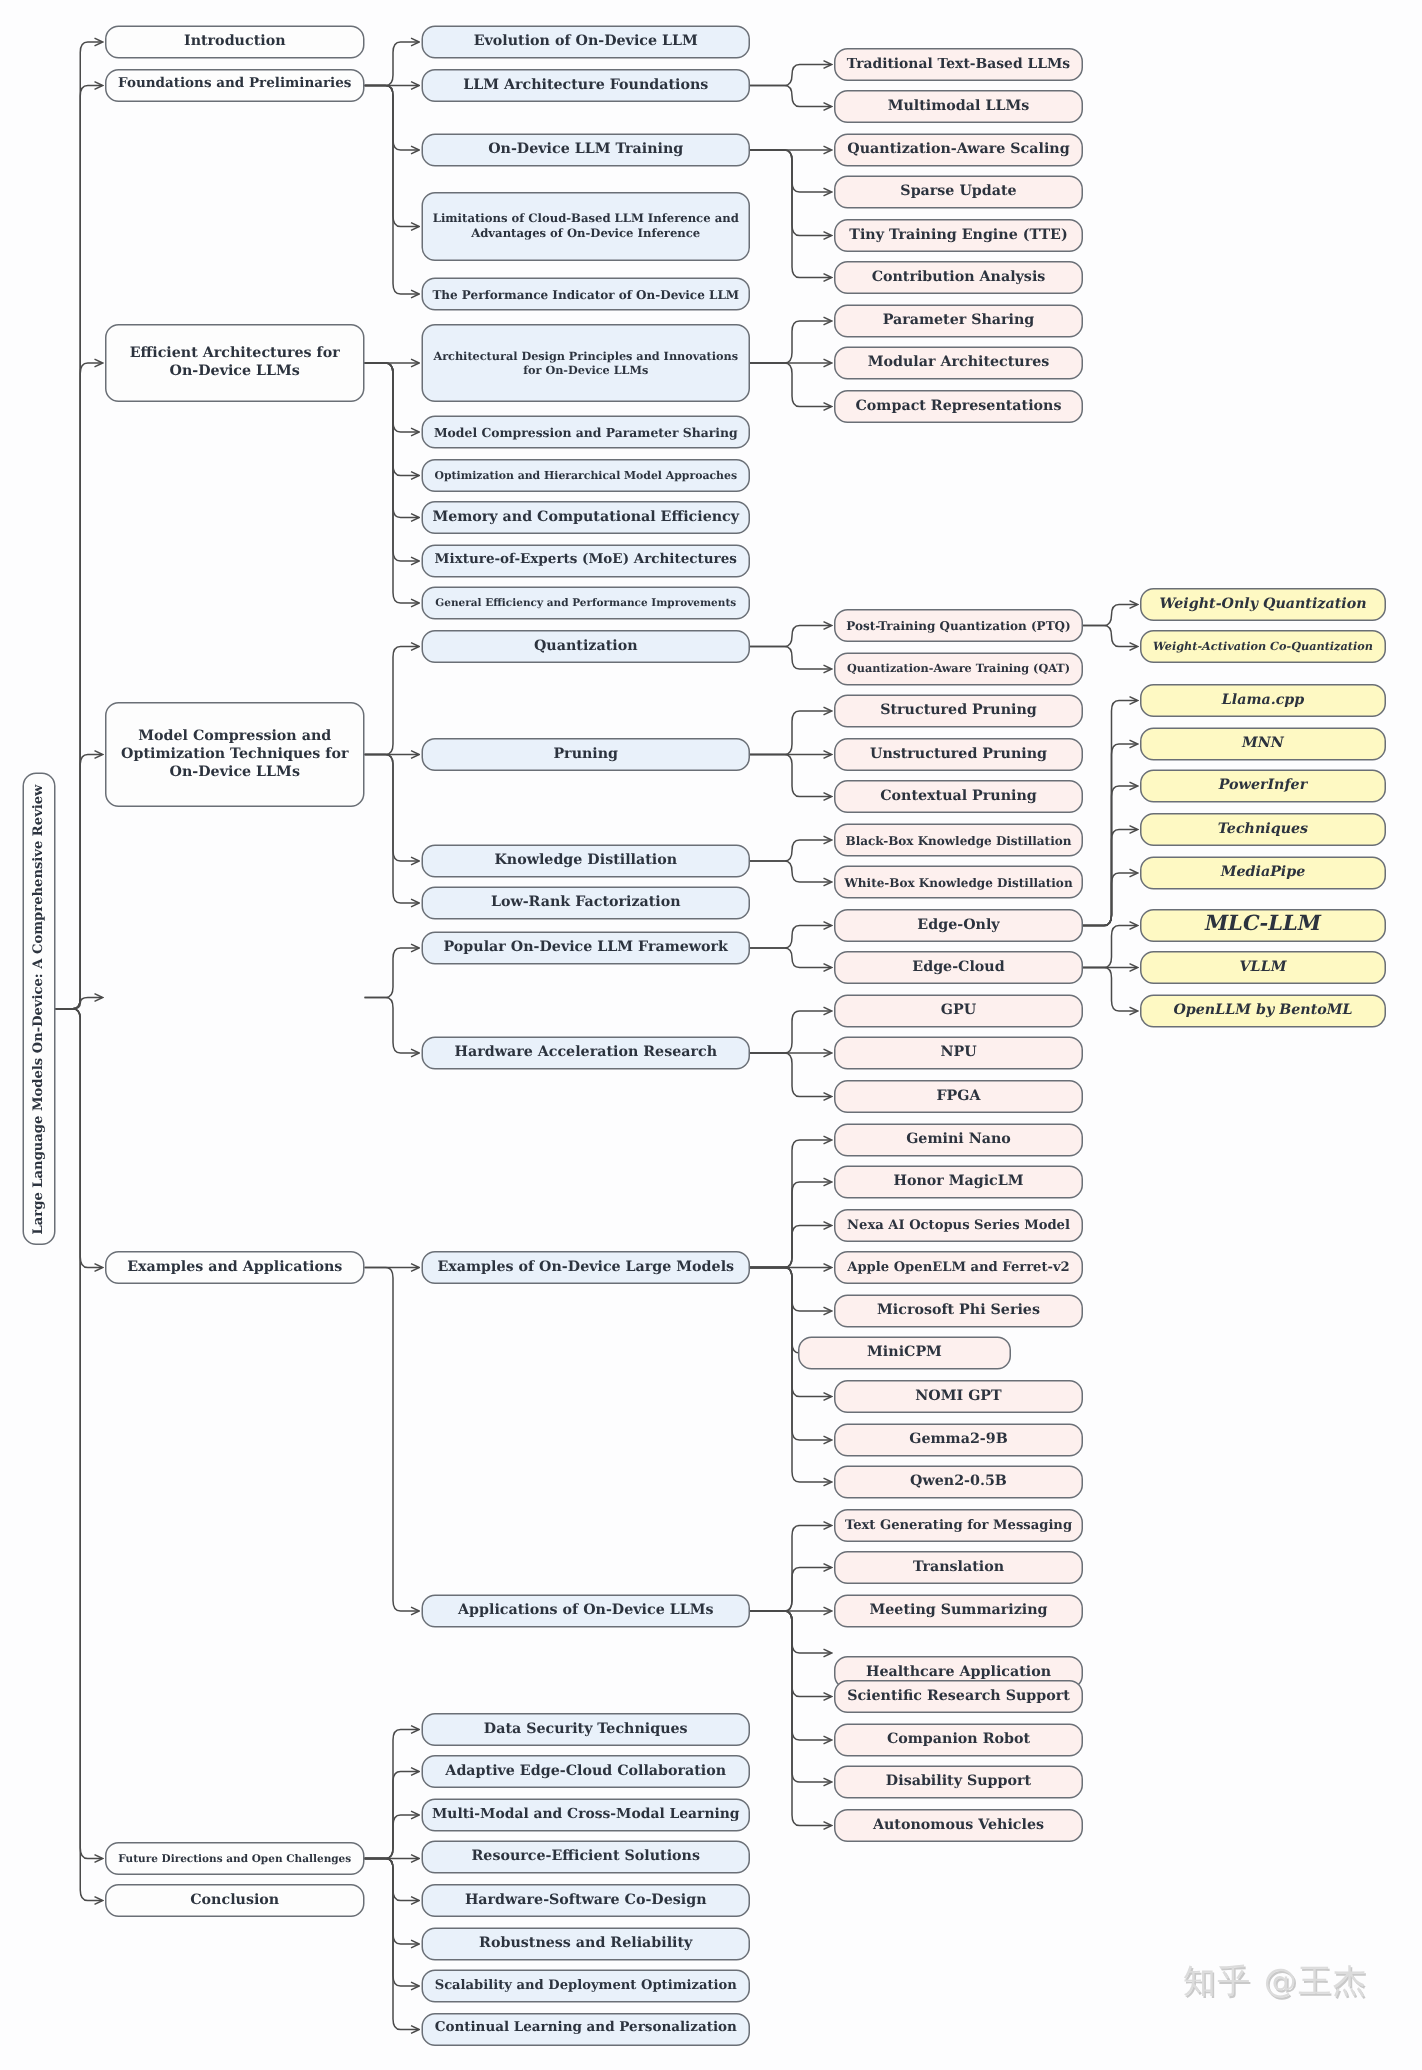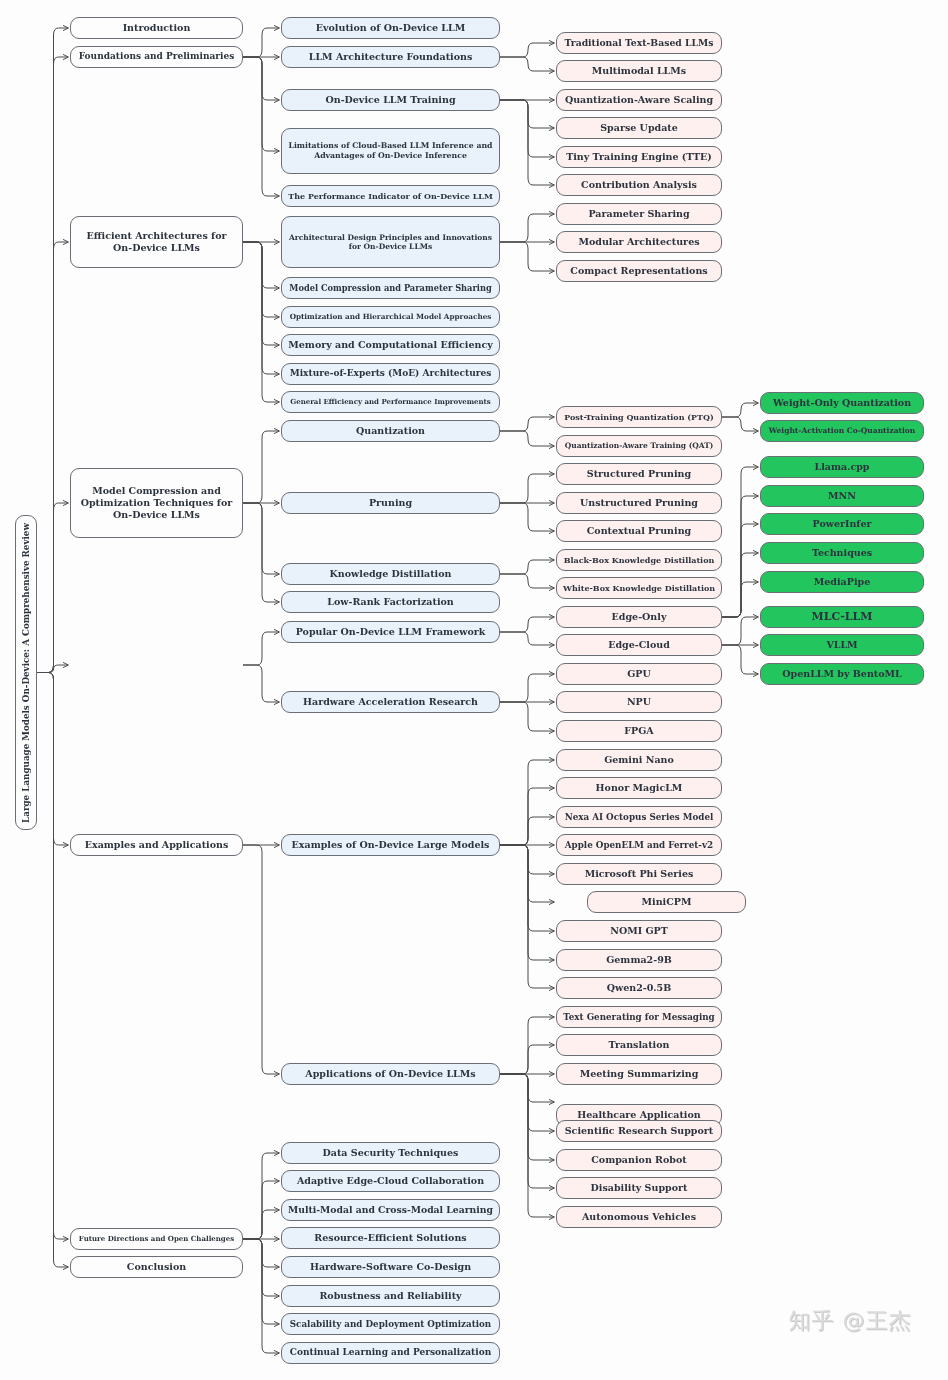--- a/index.html
+++ b/index.html
@@ -5,21 +5,21 @@
   html,body{margin:0;padding:0;background:#ffffff;}
   #stage{position:relative;width:948px;height:1380px;background:#fdfdfe;
          font-family:"DejaVu Serif",serif;overflow:hidden;}
   .node{position:absolute;display:flex;align-items:center;justify-content:center;
         border:1px solid #6a6f76;border-radius:9px;box-sizing:border-box;
         color:#2c333e;font-weight:bold;background:#fdfdfd;}
   .label{display:inline-block;white-space:pre-line;text-align:center;line-height:1.25;padding:0 3px;}
   .rot-label{display:inline-block;white-space:nowrap;transform:rotate(-90deg);}
   .lvl-2{background:#e9f1fa;}
   .lvl-3{background:#fdf0ee;}
-  .lvl-4{background:#22c55e;}
+  .lvl-4{background:#fef9c3;font-style:italic;}
   .connectors{position:absolute;left:0;top:0;}
   .watermark{position:absolute;left:760px;top:1306px;width:180px;text-align:center;
              font-size:22px;color:#dcdcdc;letter-spacing:1px;
              font-family:"DejaVu Sans",sans-serif;
              text-shadow:1px 1px 0 #c9c9c9;}
 </style>
 </head>
 <body>
 
 <div id="stage">
@@ -295,21 +295,21 @@
     </div>
     <div class="node lvl-3" style="left: 556px; top: 806px; width: 166px; height: 22px;">
       <span class="label" style="font-size: 8.75px;">Nexa AI Octopus Series Model</span>
     </div>
     <div class="node lvl-3" style="left: 556px; top: 834px; width: 166px; height: 22px;">
       <span class="label" style="font-size: 8.75px;">Apple OpenELM and Ferret-v2</span>
     </div>
     <div class="node lvl-3" style="left: 556px; top: 863px; width: 166px; height: 22px;">
       <span class="label" style="font-size: 9.5px;">Microsoft Phi Series</span>
     </div>
-    <div class="node lvl-3" style="left: 587px; top: 891px; width: 159px; height: 22px;">
+    <div class="node lvl-3" style="left: 532px; top: 891px; width: 142px; height: 22px;">
       <span class="label" style="font-size: 9.5px;">MiniCPM</span>
     </div>
     <div class="node lvl-3" style="left: 556px; top: 920px; width: 166px; height: 22px;">
       <span class="label" style="font-size: 9.5px;">NOMI GPT</span>
     </div>
     <div class="node lvl-3" style="left: 556px; top: 949px; width: 166px; height: 22px;">
       <span class="label" style="font-size: 9.5px;">Gemma2-9B</span>
     </div>
     <div class="node lvl-3" style="left: 556px; top: 977px; width: 166px; height: 22px;">
       <span class="label" style="font-size: 9.5px;">Qwen2-0.5B</span>
@@ -353,21 +353,21 @@
     <div class="node lvl-4" style="left: 760px; top: 513px; width: 164px; height: 22px;">
       <span class="label" style="font-size: 9.5px;">PowerInfer</span>
     </div>
     <div class="node lvl-4" style="left: 760px; top: 542px; width: 164px; height: 22px;">
       <span class="label" style="font-size: 9.5px;">Techniques</span>
     </div>
     <div class="node lvl-4" style="left: 760px; top: 571px; width: 164px; height: 22px;">
       <span class="label" style="font-size: 9.5px;">MediaPipe</span>
     </div>
     <div class="node lvl-4" style="left: 760px; top: 606px; width: 164px; height: 22px;">
-      <span class="label" style="font-size: 11px; text-align: center;">MLC-LLM</span>
+      <span class="label" style="font-size: 14px; text-align: center;">MLC-LLM</span>
     </div>
     <div class="node lvl-4" style="left: 760px; top: 634px; width: 164px; height: 22px;">
       <span class="label" style="font-size: 9.5px;">VLLM</span>
     </div>
     <div class="node lvl-4" style="left: 760px; top: 663px; width: 164px; height: 22px;">
       <span class="label" style="font-size: 9.5px;">OpenLLM by BentoML</span>
     </div>
   </div>
 
 </body></html>

